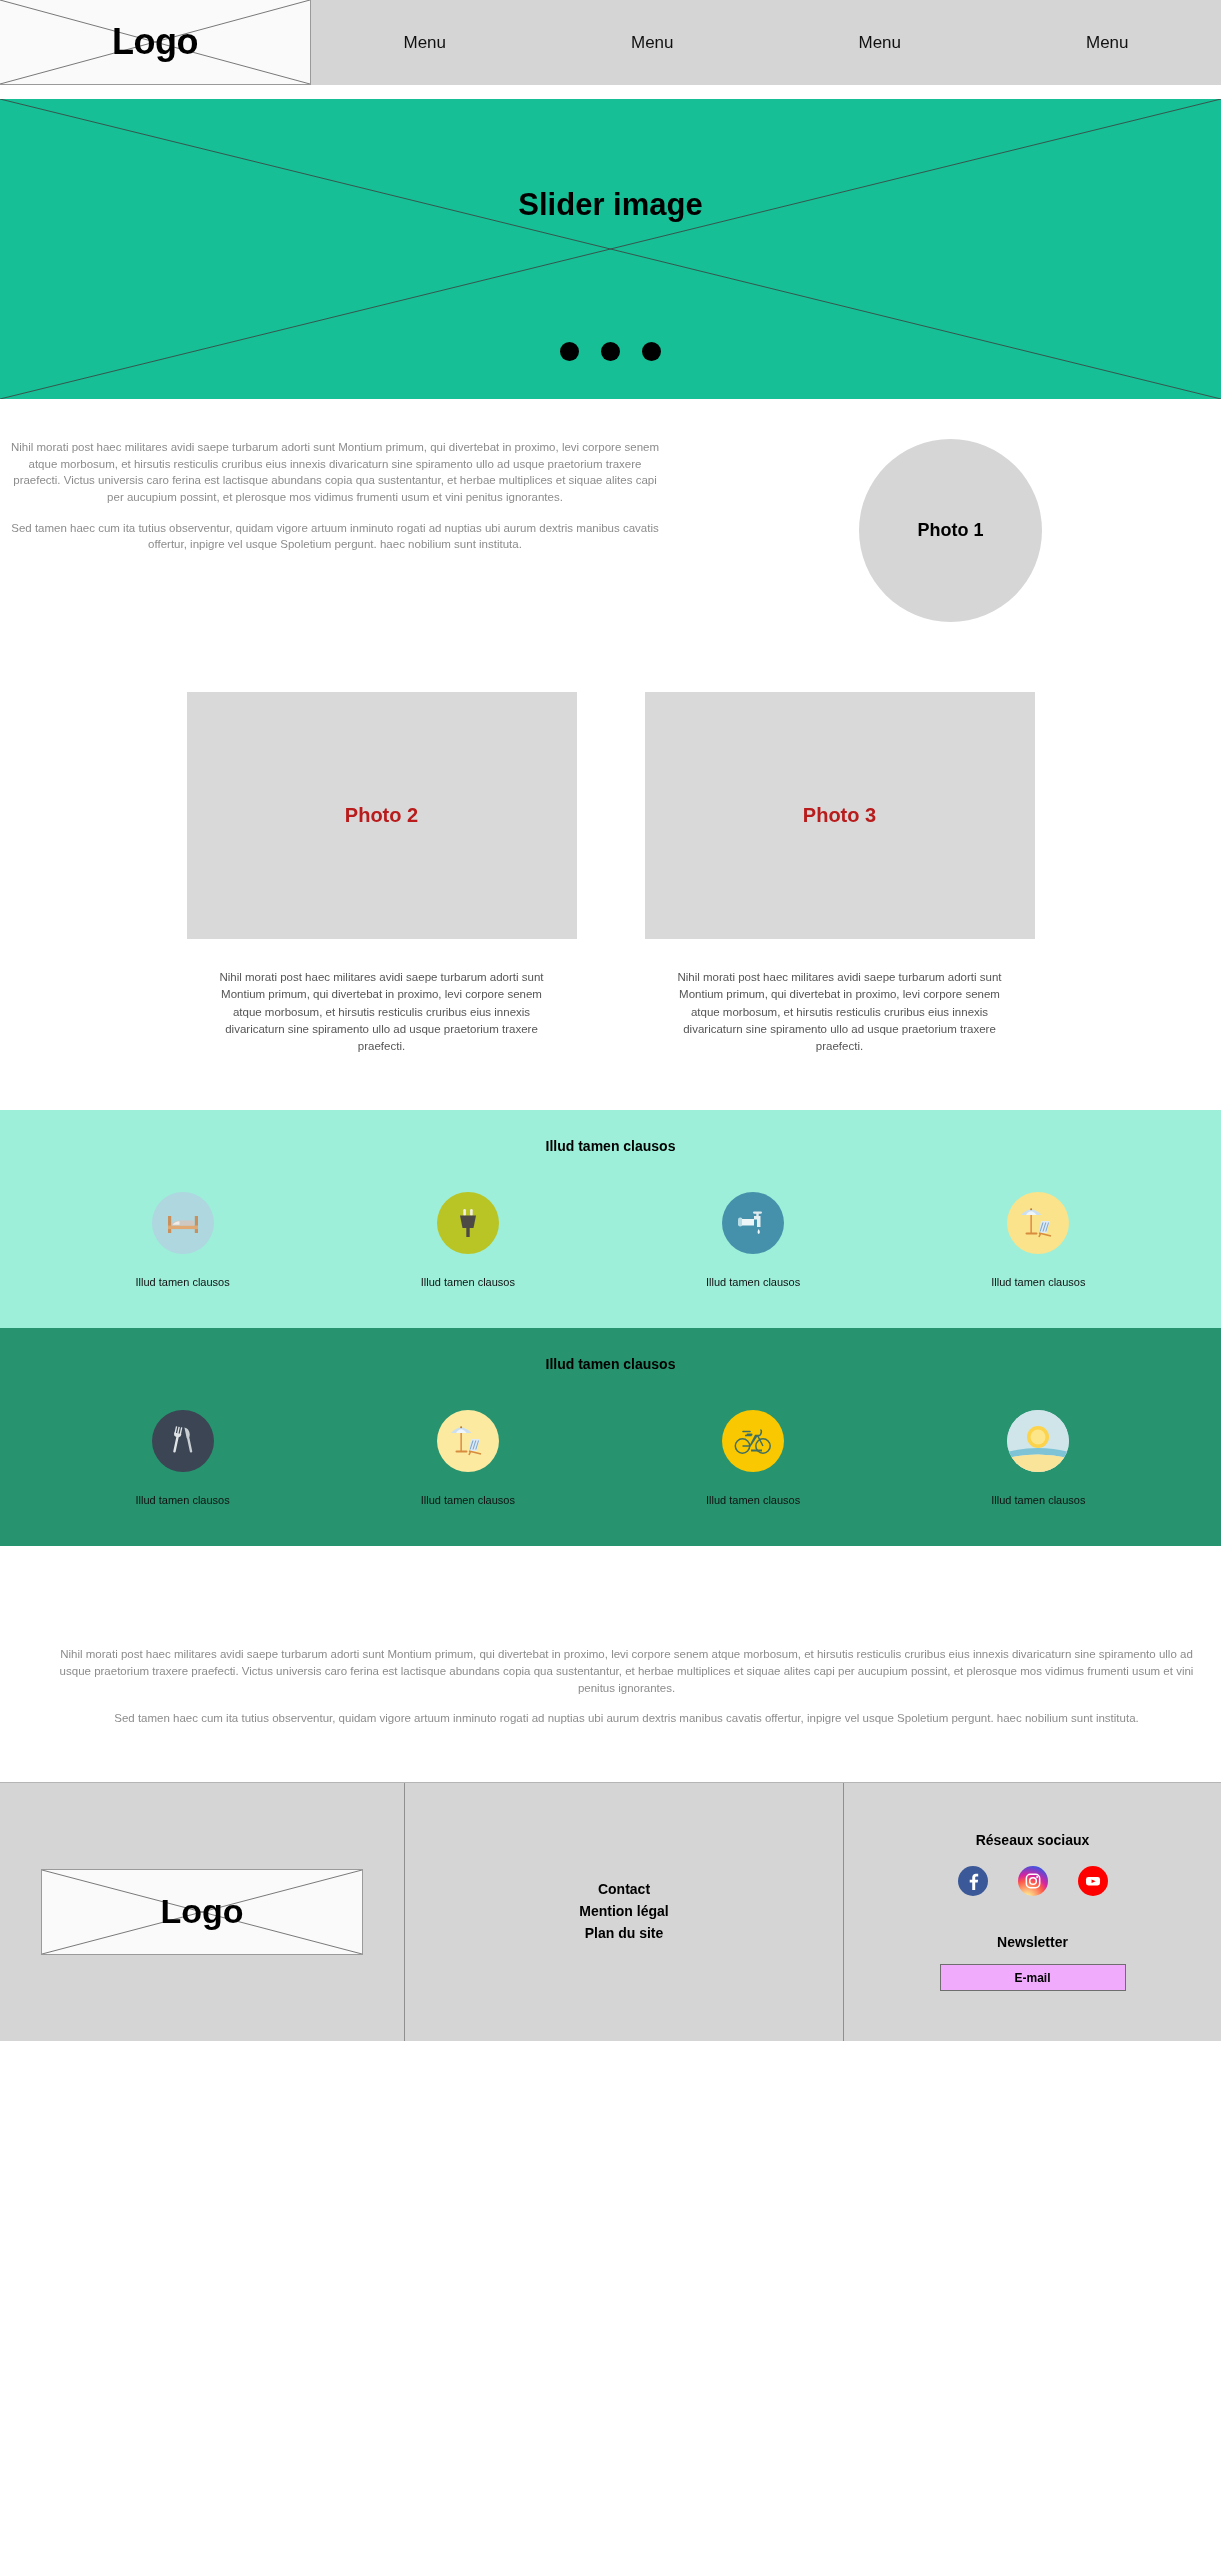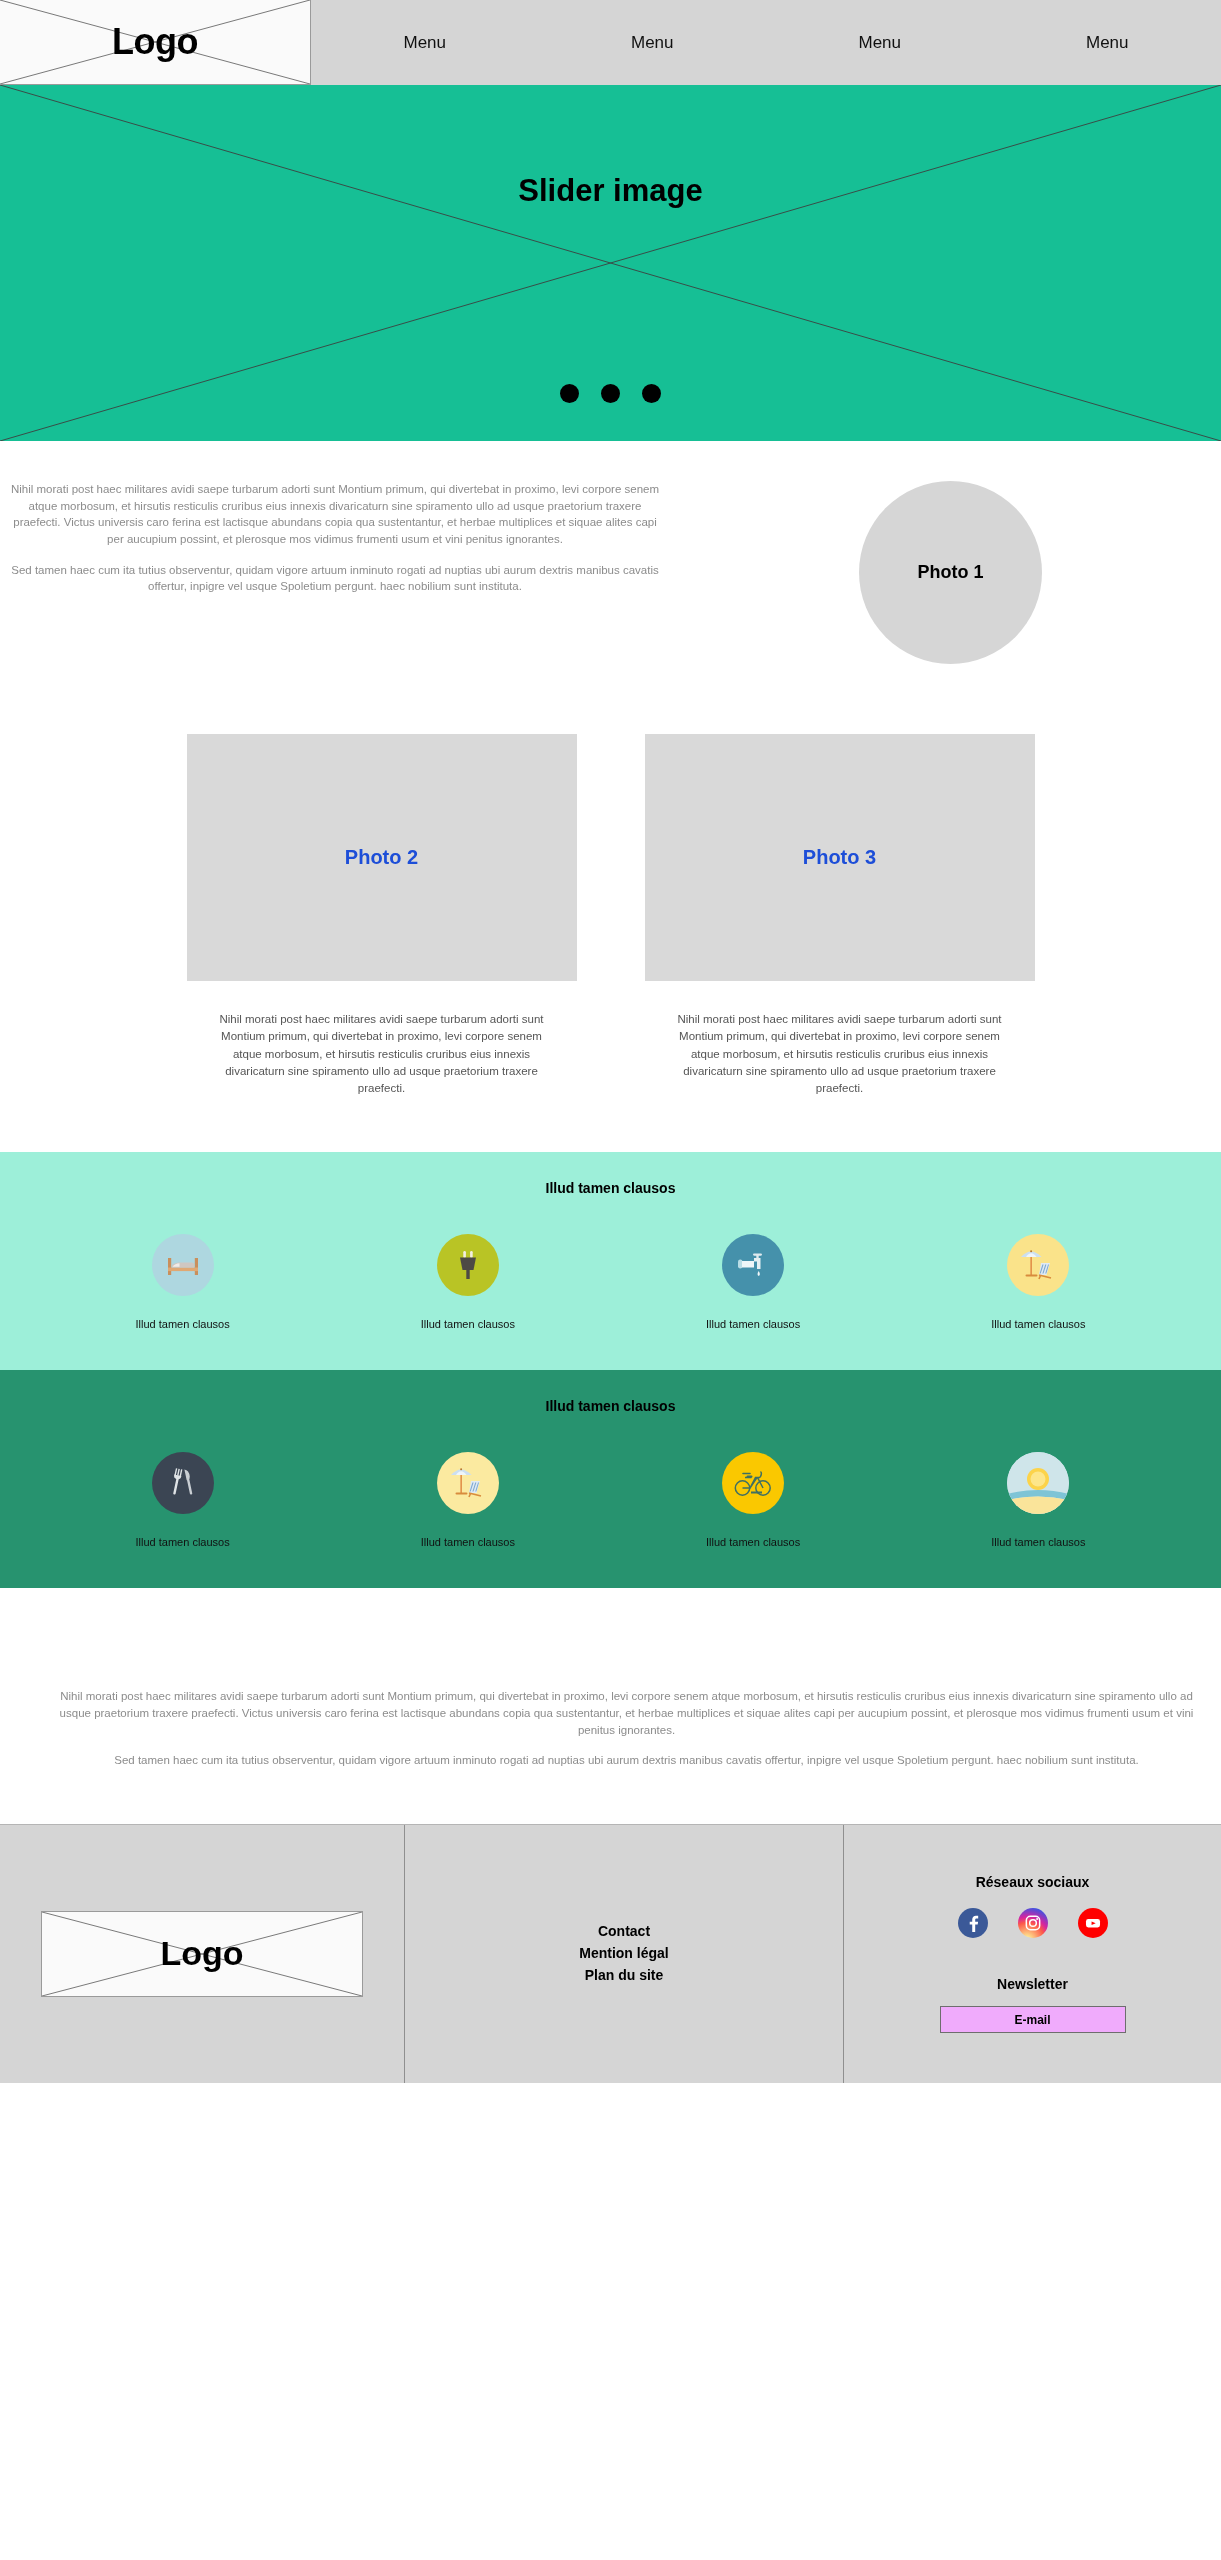--- a/index.html
+++ b/index.html
@@ -49,23 +49,24 @@
     flex: 1;
     text-align: center;
     font-size: 17px;
     color: #111;
     cursor: pointer;
   }
 
   
   .slider {
     position: relative;
-    height: 356px;
+    height: 300px;
     background: #16bf95;
     overflow: hidden;
+    margin-top: 14px;
   }
   .slider .xcross svg line { stroke: #3a4a46; stroke-width: 1; }
   .slider-title {
     position: absolute;
     top: 88px;
     left: 0;
     right: 0;
     text-align: center;
     font-size: 31px;
     font-weight: bold;
@@ -132,21 +133,21 @@
   }
   .photo-col { width: 390px; }
   .photo-box {
     height: 247px;
     background: #d9d9d9;
     display: flex;
     align-items: center;
     justify-content: center;
     font-size: 20px;
     font-weight: bold;
-    color: #1d4ed8;
+    color: #b91c1c;
   }
   .photo-caption {
     margin-top: 30px;
     padding: 0 25px;
     text-align: center;
     font-size: 11.5px;
     line-height: 1.5;
     color: #555;
   }
 

